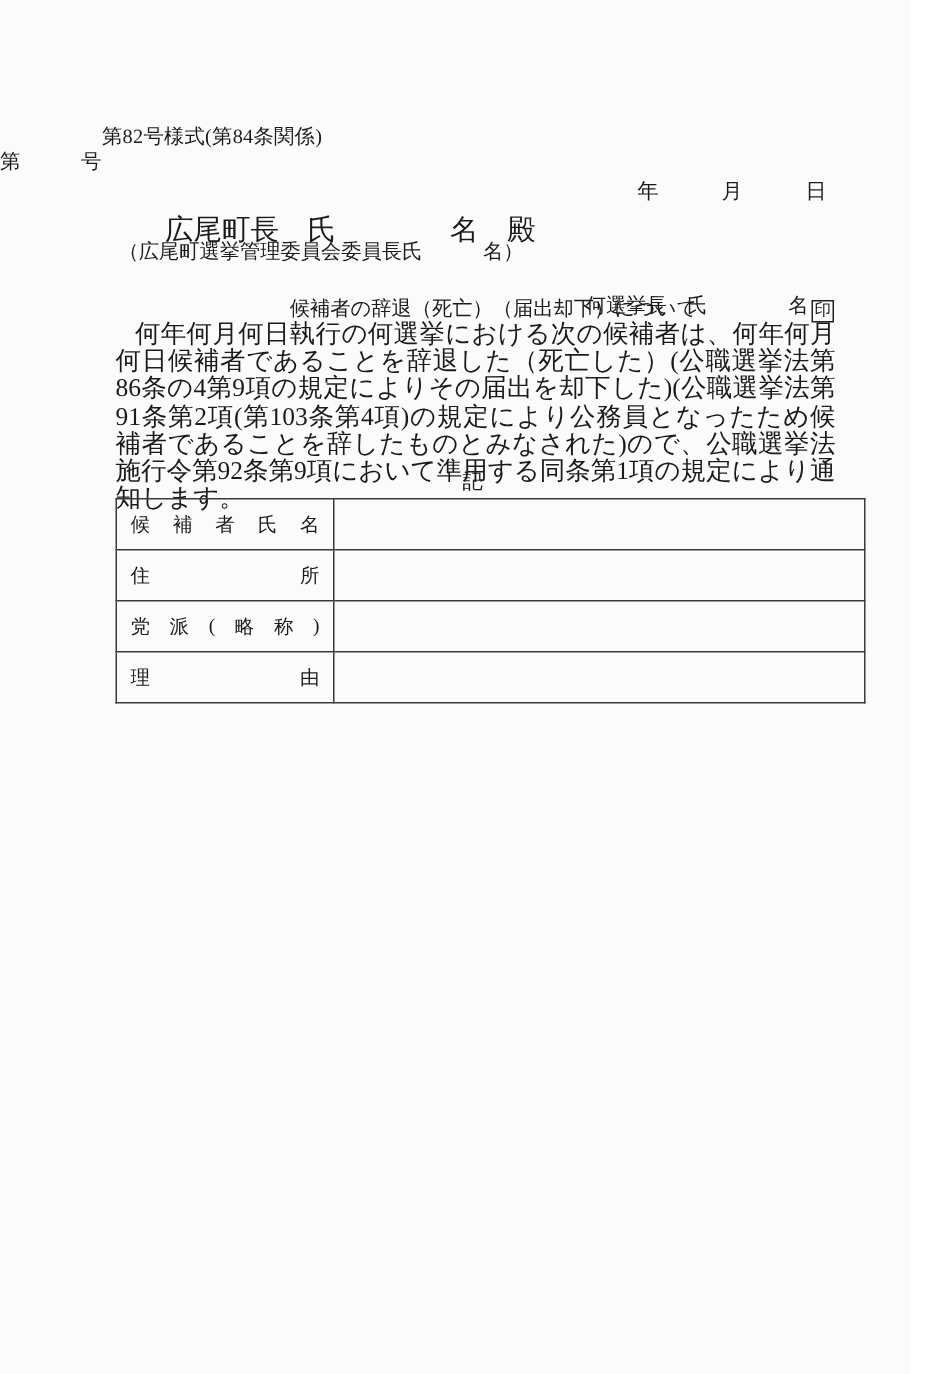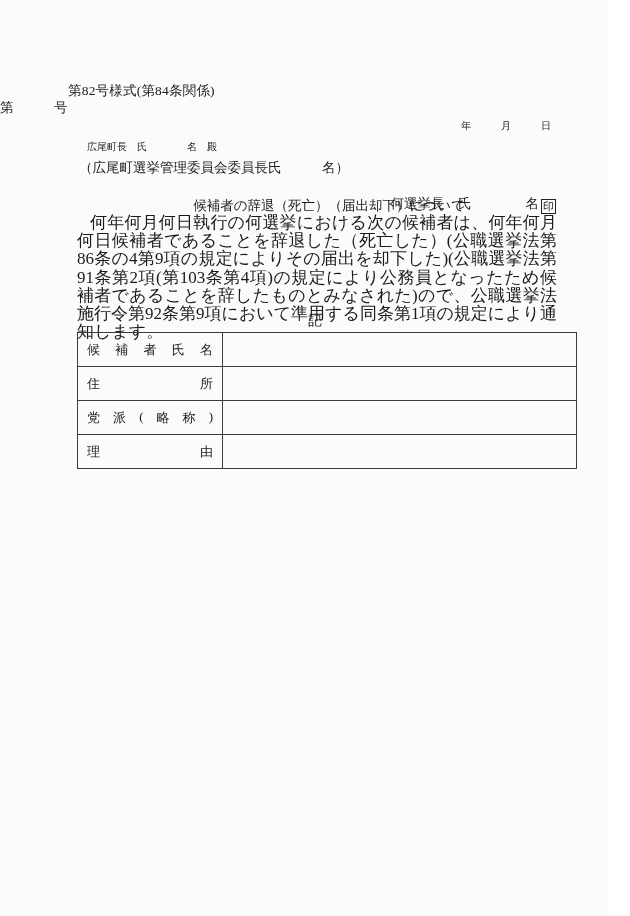--- a/index.html
+++ b/index.html
@@ -44,28 +44,28 @@
     text-align: left;
     font-size: 13.5px;
     white-space: pre;
   }
   .doc-date {
     position: absolute;
     left: 0;
     top: 119px;
     width: 551px;
     text-align: right;
-    font-size: 10px;
+    font-size: 14px;
     white-space: pre;
   }
   .addressee {
     position: absolute;
-    left: 87px;
+    left: 110px;
     top: 140px;
-    font-size: 10px;
+    font-size: 19px;
     white-space: pre;
   }
   .addressee-sub {
     position: absolute;
     left: 79px;
     top: 159px;
     font-size: 13.5px;
     white-space: pre;
   }
   .sender {

